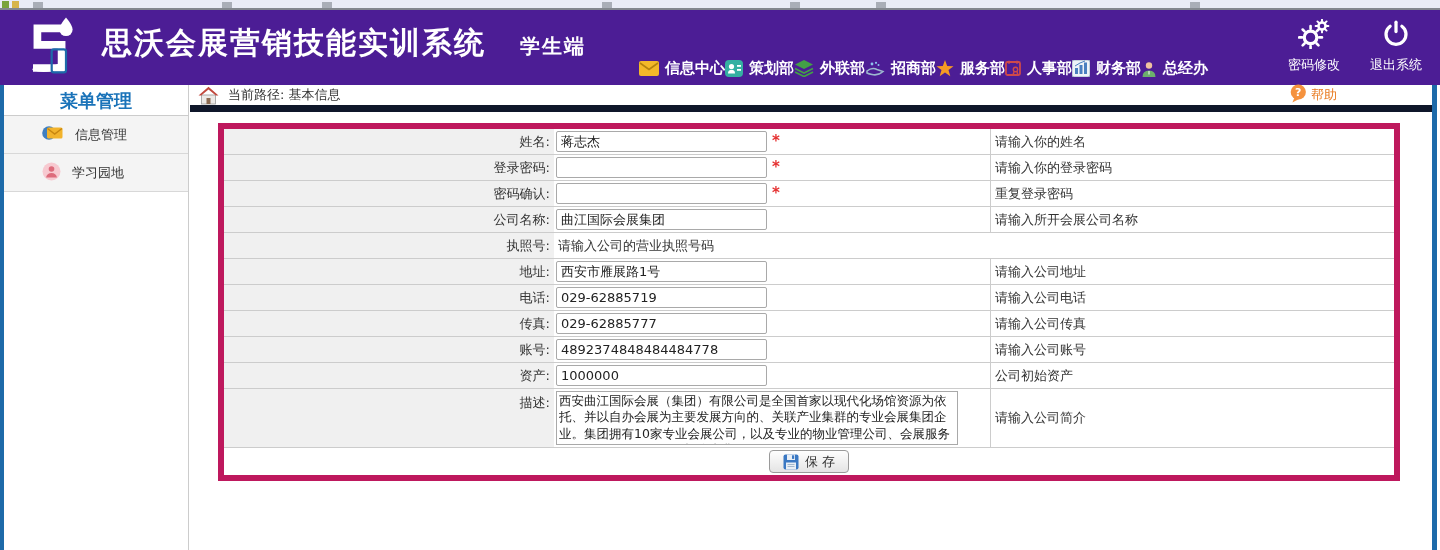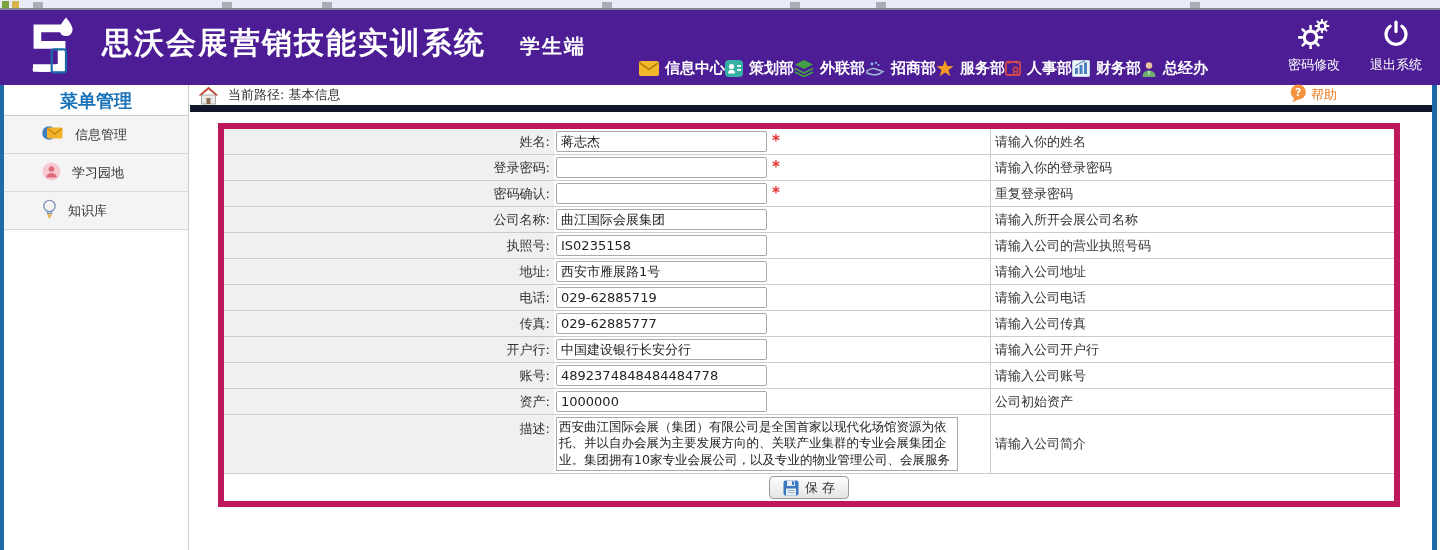--- a/index.html
+++ b/index.html
@@ -219,29 +219,20 @@
        <span>信息管理</span>
      </div>
         <div class="sidebar-item">
        <span><svg width="19" height="19" viewBox="0 0 19 19">
               <circle cx="9.5" cy="9.5" r="9" fill="#f7c9d0"></circle>
               <circle cx="9.5" cy="7" r="2.8" fill="#dd6b7b"></circle>
               <path d="M4 15.5 Q5 11 9.5 11 Q14 11 15 15.5 Z" fill="#dd6b7b"></path>
             </svg></span>
        <span>学习园地</span>
      </div>
-        <div class="sidebar-item">
-       <span><svg width="15" height="20" viewBox="0 0 15 20">
-              <circle cx="7.5" cy="7" r="5.6" fill="none" stroke="#8195ba" stroke-width="1.4"></circle>
-              <path d="M5.5 12.4 L5.5 14.4 L9.5 14.4 L9.5 12.4" stroke="#8195ba" stroke-width="1.2" fill="none"></path>
-              <path d="M5.5 16 h4" stroke="#e8a62a" stroke-width="1.5"></path>
-              <path d="M6.1 18 h2.8" stroke="#e8a62a" stroke-width="1.5"></path>
-            </svg></span>
-       <span>知识库</span>
-     </div>
       </div>
   </aside>
 
   <main class="content">
     <div class="breadcrumb">
       <span class="crumb-home">
         <svg width="21" height="19" viewBox="0 0 21 19">
           <rect x="3.5" y="9" width="14" height="9" fill="#eceae7" stroke="#9a9a9a" stroke-width="0.8"></rect>
           <path d="M0.5 9.5 L10.5 0.8 L20.5 9.5 L17.8 9.5 L10.5 3.4 L3.2 9.5 Z" fill="#c2493d"></path>
           <rect x="8.5" y="12" width="4" height="6" fill="#8c6b52"></rect>
@@ -287,23 +278,20 @@
      </div>
           <div class="frow">
        <div class="cell-label">公司名称:</div>
        <div class="cell-field">
               <input class="field-input" value="曲江国际会展集团" style="">
             </div>
        <div class="cell-hint">请输入所开会展公司名称</div>
      </div>
           <div class="frow">
        <div class="cell-label">执照号:</div>
-       <div class="cell-field">
-              <input class="field-input" value="IS0235158" style="">
-            </div>
        <div class="cell-hint">请输入公司的营业执照号码</div>
      </div>
           <div class="frow">
        <div class="cell-label">地址:</div>
        <div class="cell-field">
               <input class="field-input" value="西安市雁展路1号" style="">
             </div>
        <div class="cell-hint">请输入公司地址</div>
      </div>
           <div class="frow">
@@ -312,27 +300,20 @@
               <input class="field-input" value="029-62885719" style="">
             </div>
        <div class="cell-hint">请输入公司电话</div>
      </div>
           <div class="frow">
        <div class="cell-label">传真:</div>
        <div class="cell-field">
               <input class="field-input" value="029-62885777" style="">
             </div>
        <div class="cell-hint">请输入公司传真</div>
-     </div>
-          <div class="frow">
-       <div class="cell-label">开户行:</div>
-       <div class="cell-field">
-              <input class="field-input" value="中国建设银行长安分行" style="">
-            </div>
-       <div class="cell-hint">请输入公司开户行</div>
      </div>
           <div class="frow">
        <div class="cell-label">账号:</div>
        <div class="cell-field">
               <input class="field-input" value="4892374848484484778" style="">
             </div>
        <div class="cell-hint">请输入公司账号</div>
      </div>
           <div class="frow">
        <div class="cell-label">资产:</div>

